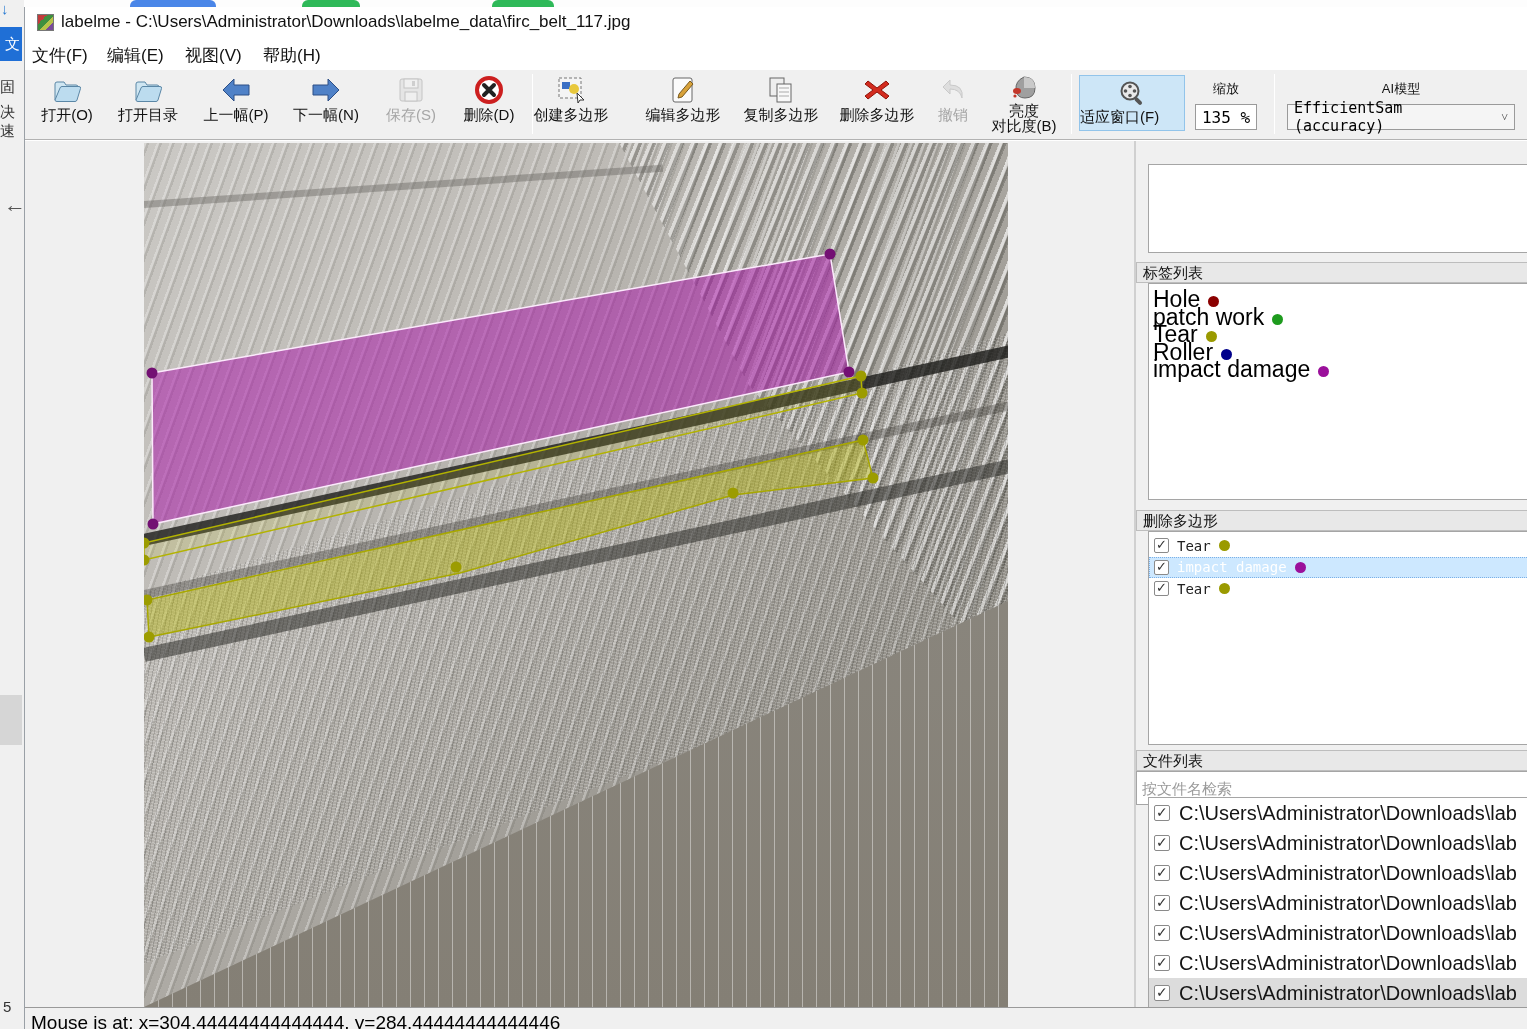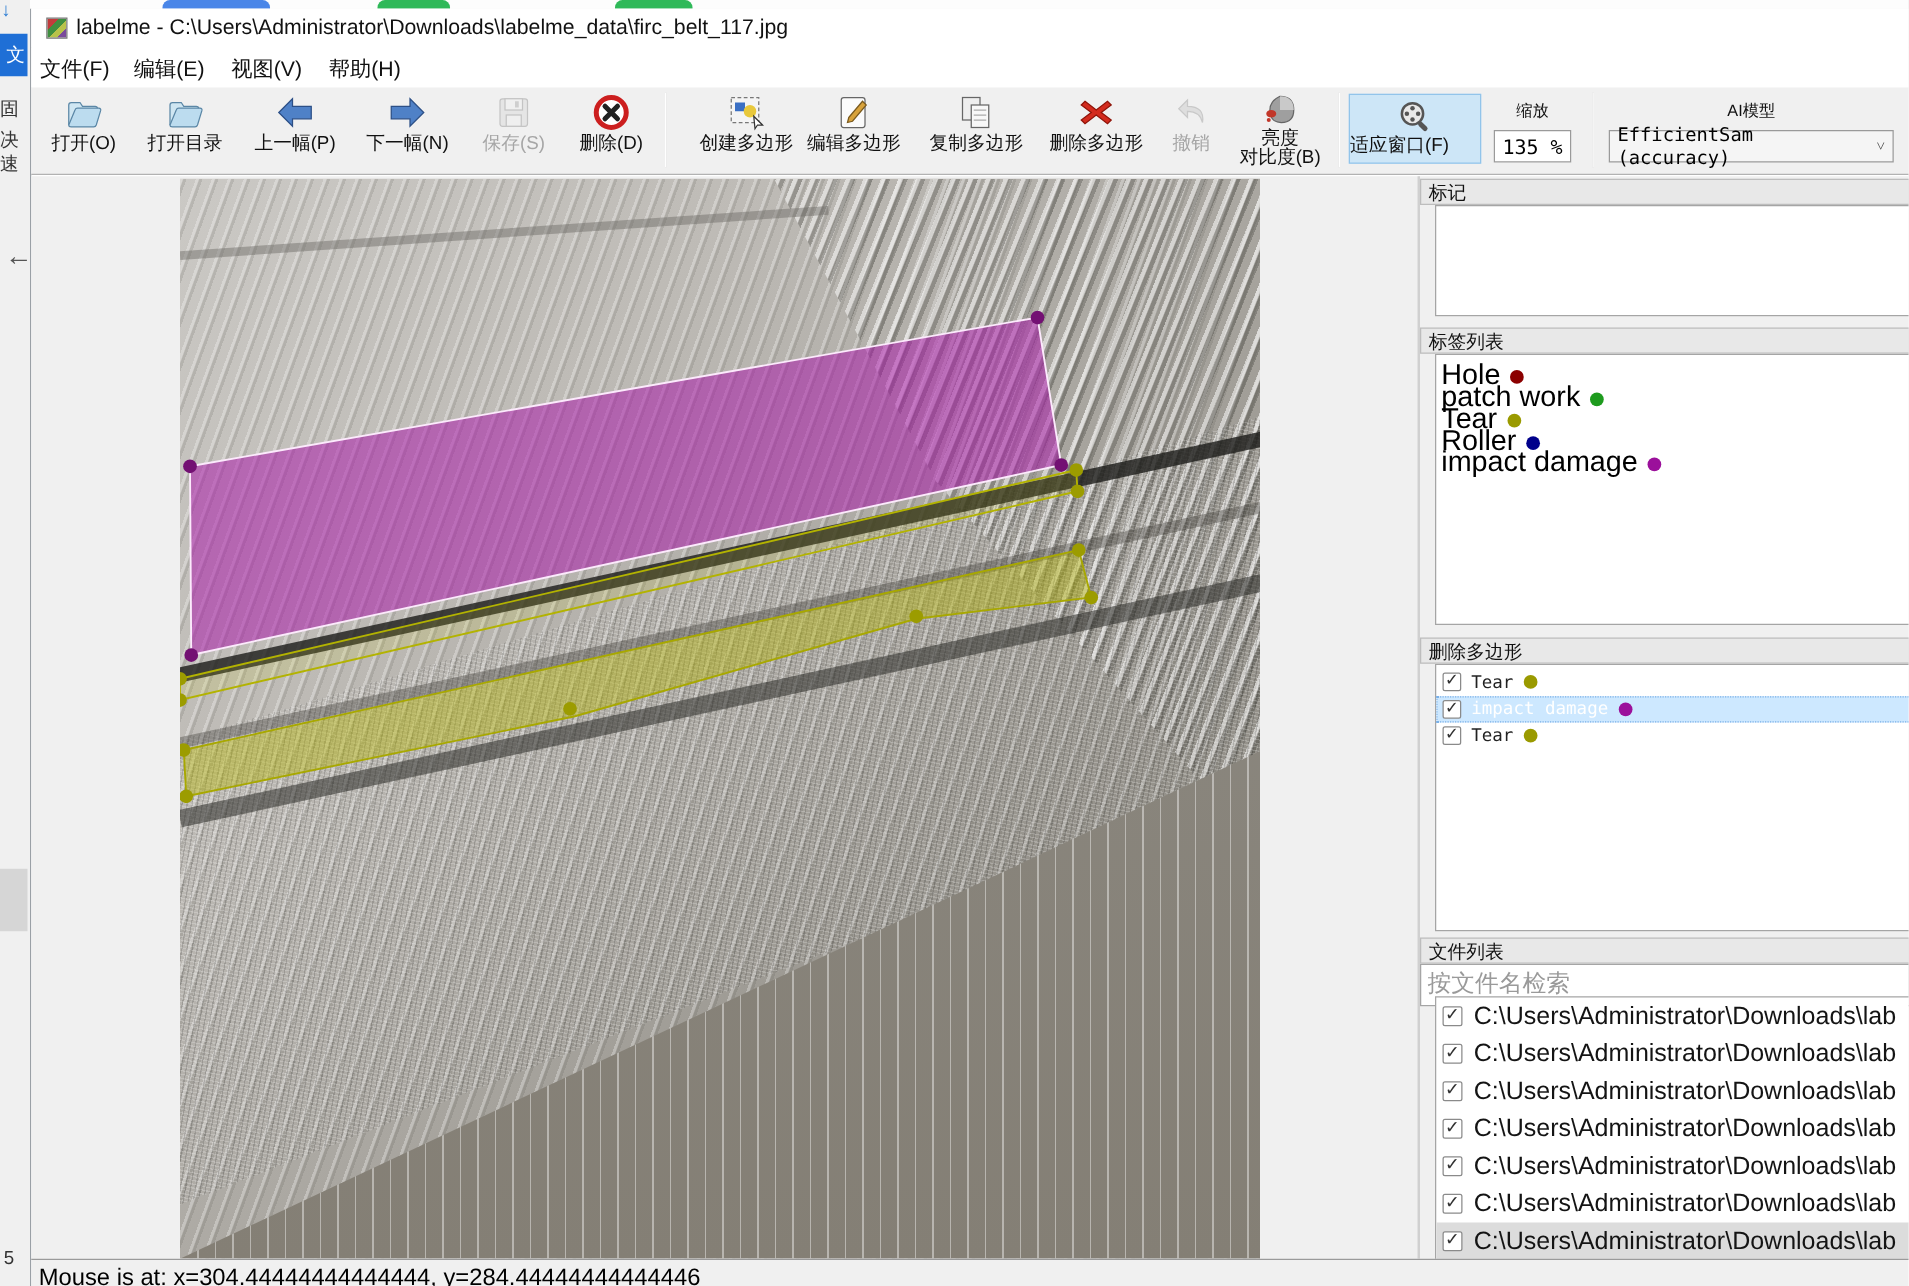--- a/index.html
+++ b/index.html
@@ -75,21 +75,21 @@
   .listbox { position:absolute; left:12px; width:100%; background:#fff; border:1px solid #a5a5a5; overflow:hidden; }
   .lbl-item { height:17.5px; font-size:23px; line-height:19px; color:#000; padding-left:4px; white-space:nowrap; }
   .dot { display:inline-block; width:11px; height:11px; border-radius:50%; margin-left:8px; }
   .poly-row { position:relative; height:21.5px; display:flex; align-items:center; padding-left:5px;
               font-family:"DejaVu Sans Mono", monospace; font-size:14px; color:#222; }
   .poly-row.selected { background:#cde8ff; outline:1px dotted #7ab0e8; outline-offset:-1px; color:#fff; }
   .cbx { display:inline-block; width:15px; height:15px; background:#fff; border:1px solid #8a8a8a; border-radius:2px;
          margin-right:8px; position:relative; flex:0 0 auto; }
   .cbx::after { content:"✓"; position:absolute; left:1px; top:-2px; font-size:13px; color:#333; font-family:"DejaVu Sans", sans-serif; }
   .search-input { position:absolute; left:0; width:100%; height:24px; border:1px solid #a5a5a5; background:#fff;
-                  font-size:19px; padding:16px 5px; color:#333; font-family:"Liberation Sans", sans-serif; }
+                  font-size:15px; padding:16px 5px; color:#333; font-family:"Liberation Sans", sans-serif; }
   .search-input::placeholder { color:#9a9a9a; }
   .file-row { height:30px; display:flex; align-items:center; padding-left:5px; font-size:20px; color:#141414; white-space:nowrap; }
   .file-row .cbx { width:16px; height:16px; margin-right:9px; }
   .file-row .cbx::after { font-size:14px; top:-2px; }
   .file-row.selected { background:#dcdcdc; }
 
   
   .statusbar { position:absolute; left:0; bottom:0; width:100%; height:22px; background:#f0f0f0;
                border-top:1px solid #9a9a9a; overflow:hidden; }
   .statusbar .txt { position:absolute; left:6px; top:4px; font-size:19px; color:#000; white-space:nowrap; }
@@ -179,21 +179,21 @@
           <svg width="30" height="30" viewBox="0 0 30 30">
               <circle cx="15" cy="15" r="12" fill="#fff" stroke="#cc1f1f" stroke-width="4"></circle>
               <path d="M10 10 L20 20 M20 10 L10 20" stroke="#222" stroke-width="4" stroke-linecap="round"></path>
             </svg>
         </div>
         <div class="tlabel">删除(D)</div>
       </div>
 
       <div class="tsep" style="left:507px"></div>
 
-      <div class="tbtn" style="left:526px;width:92px">
+      <div class="tbtn" style="left:500px;width:92px">
         <div class="ticon">
           <svg width="32" height="30" viewBox="0 0 32 30">
               <rect x="4" y="3" width="22" height="20" fill="#f4f4f4" stroke="#777" stroke-dasharray="3 2"></rect>
               <rect x="7" y="7" width="8" height="7" fill="#3a6fc4"></rect>
               <circle cx="19" cy="14" r="5" fill="#e8c83c"></circle>
               <path d="M22 18 L29 25 L25 25 L23 28 Z" fill="#fff" stroke="#333"></path>
             </svg>
         </div>
         <div class="tlabel">创建多边形</div>
       </div>
@@ -310,21 +310,20 @@
             <circle cx="589" cy="350" r="5.5" fill="#9c9c00"></circle>
             <circle cx="312" cy="424" r="5.5" fill="#9c9c00"></circle>
             <circle cx="5" cy="494" r="5.5" fill="#9c9c00"></circle>
           </g>
         </svg>
       </div>
     </div>
 
     <div class="dock">
 
-      <div class="sec-header" style="top:2px">标记</div>
       <div class="listbox" style="top:23px;height:89px"></div>
 
       <div class="sec-header" style="top:121px">标签列表</div>
       <div class="listbox" style="top:142px;height:217px;padding-top:6px">
         <div class="lbl-item"><span>Hole</span><span class="dot" style="background:#8b0000"></span></div>
         <div class="lbl-item"><span>patch work</span><span class="dot" style="background:#1e9b1e"></span></div>
         <div class="lbl-item"><span>Tear</span><span class="dot" style="background:#9a9a00"></span></div>
         <div class="lbl-item"><span>Roller</span><span class="dot" style="background:#00008b"></span></div>
         <div class="lbl-item"><span>impact damage</span><span class="dot" style="background:#9b109b"></span></div>
       </div>

